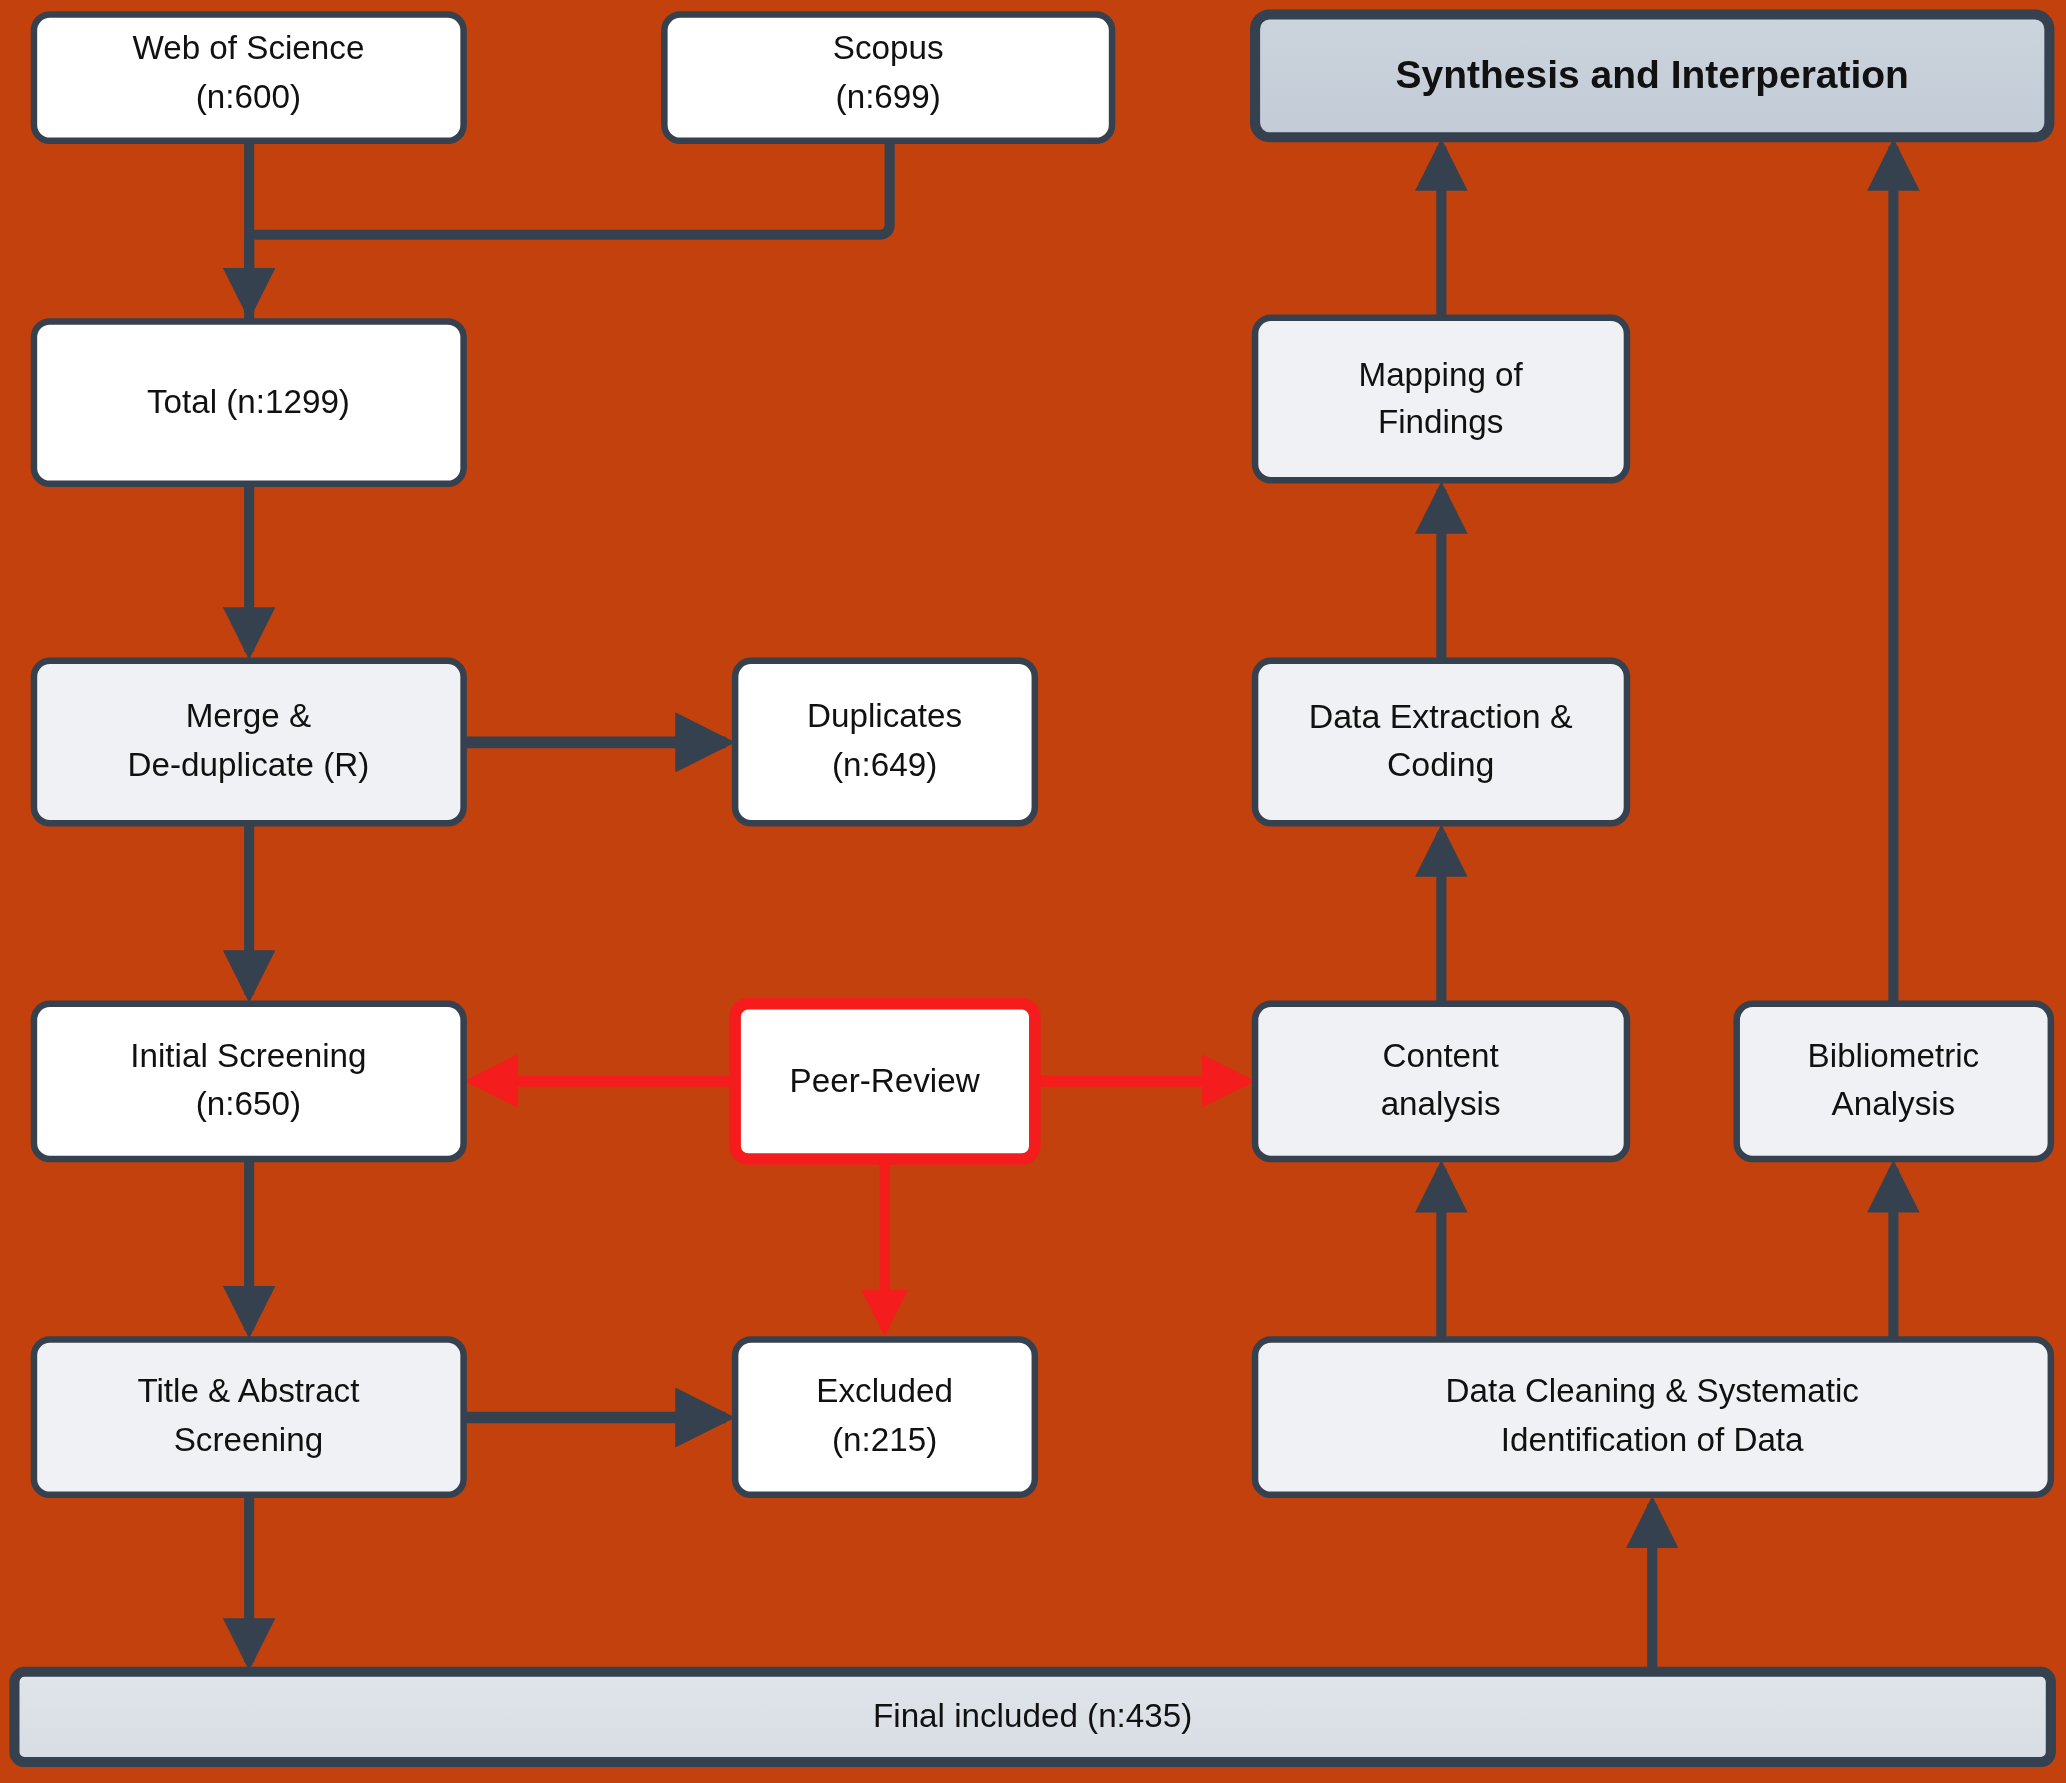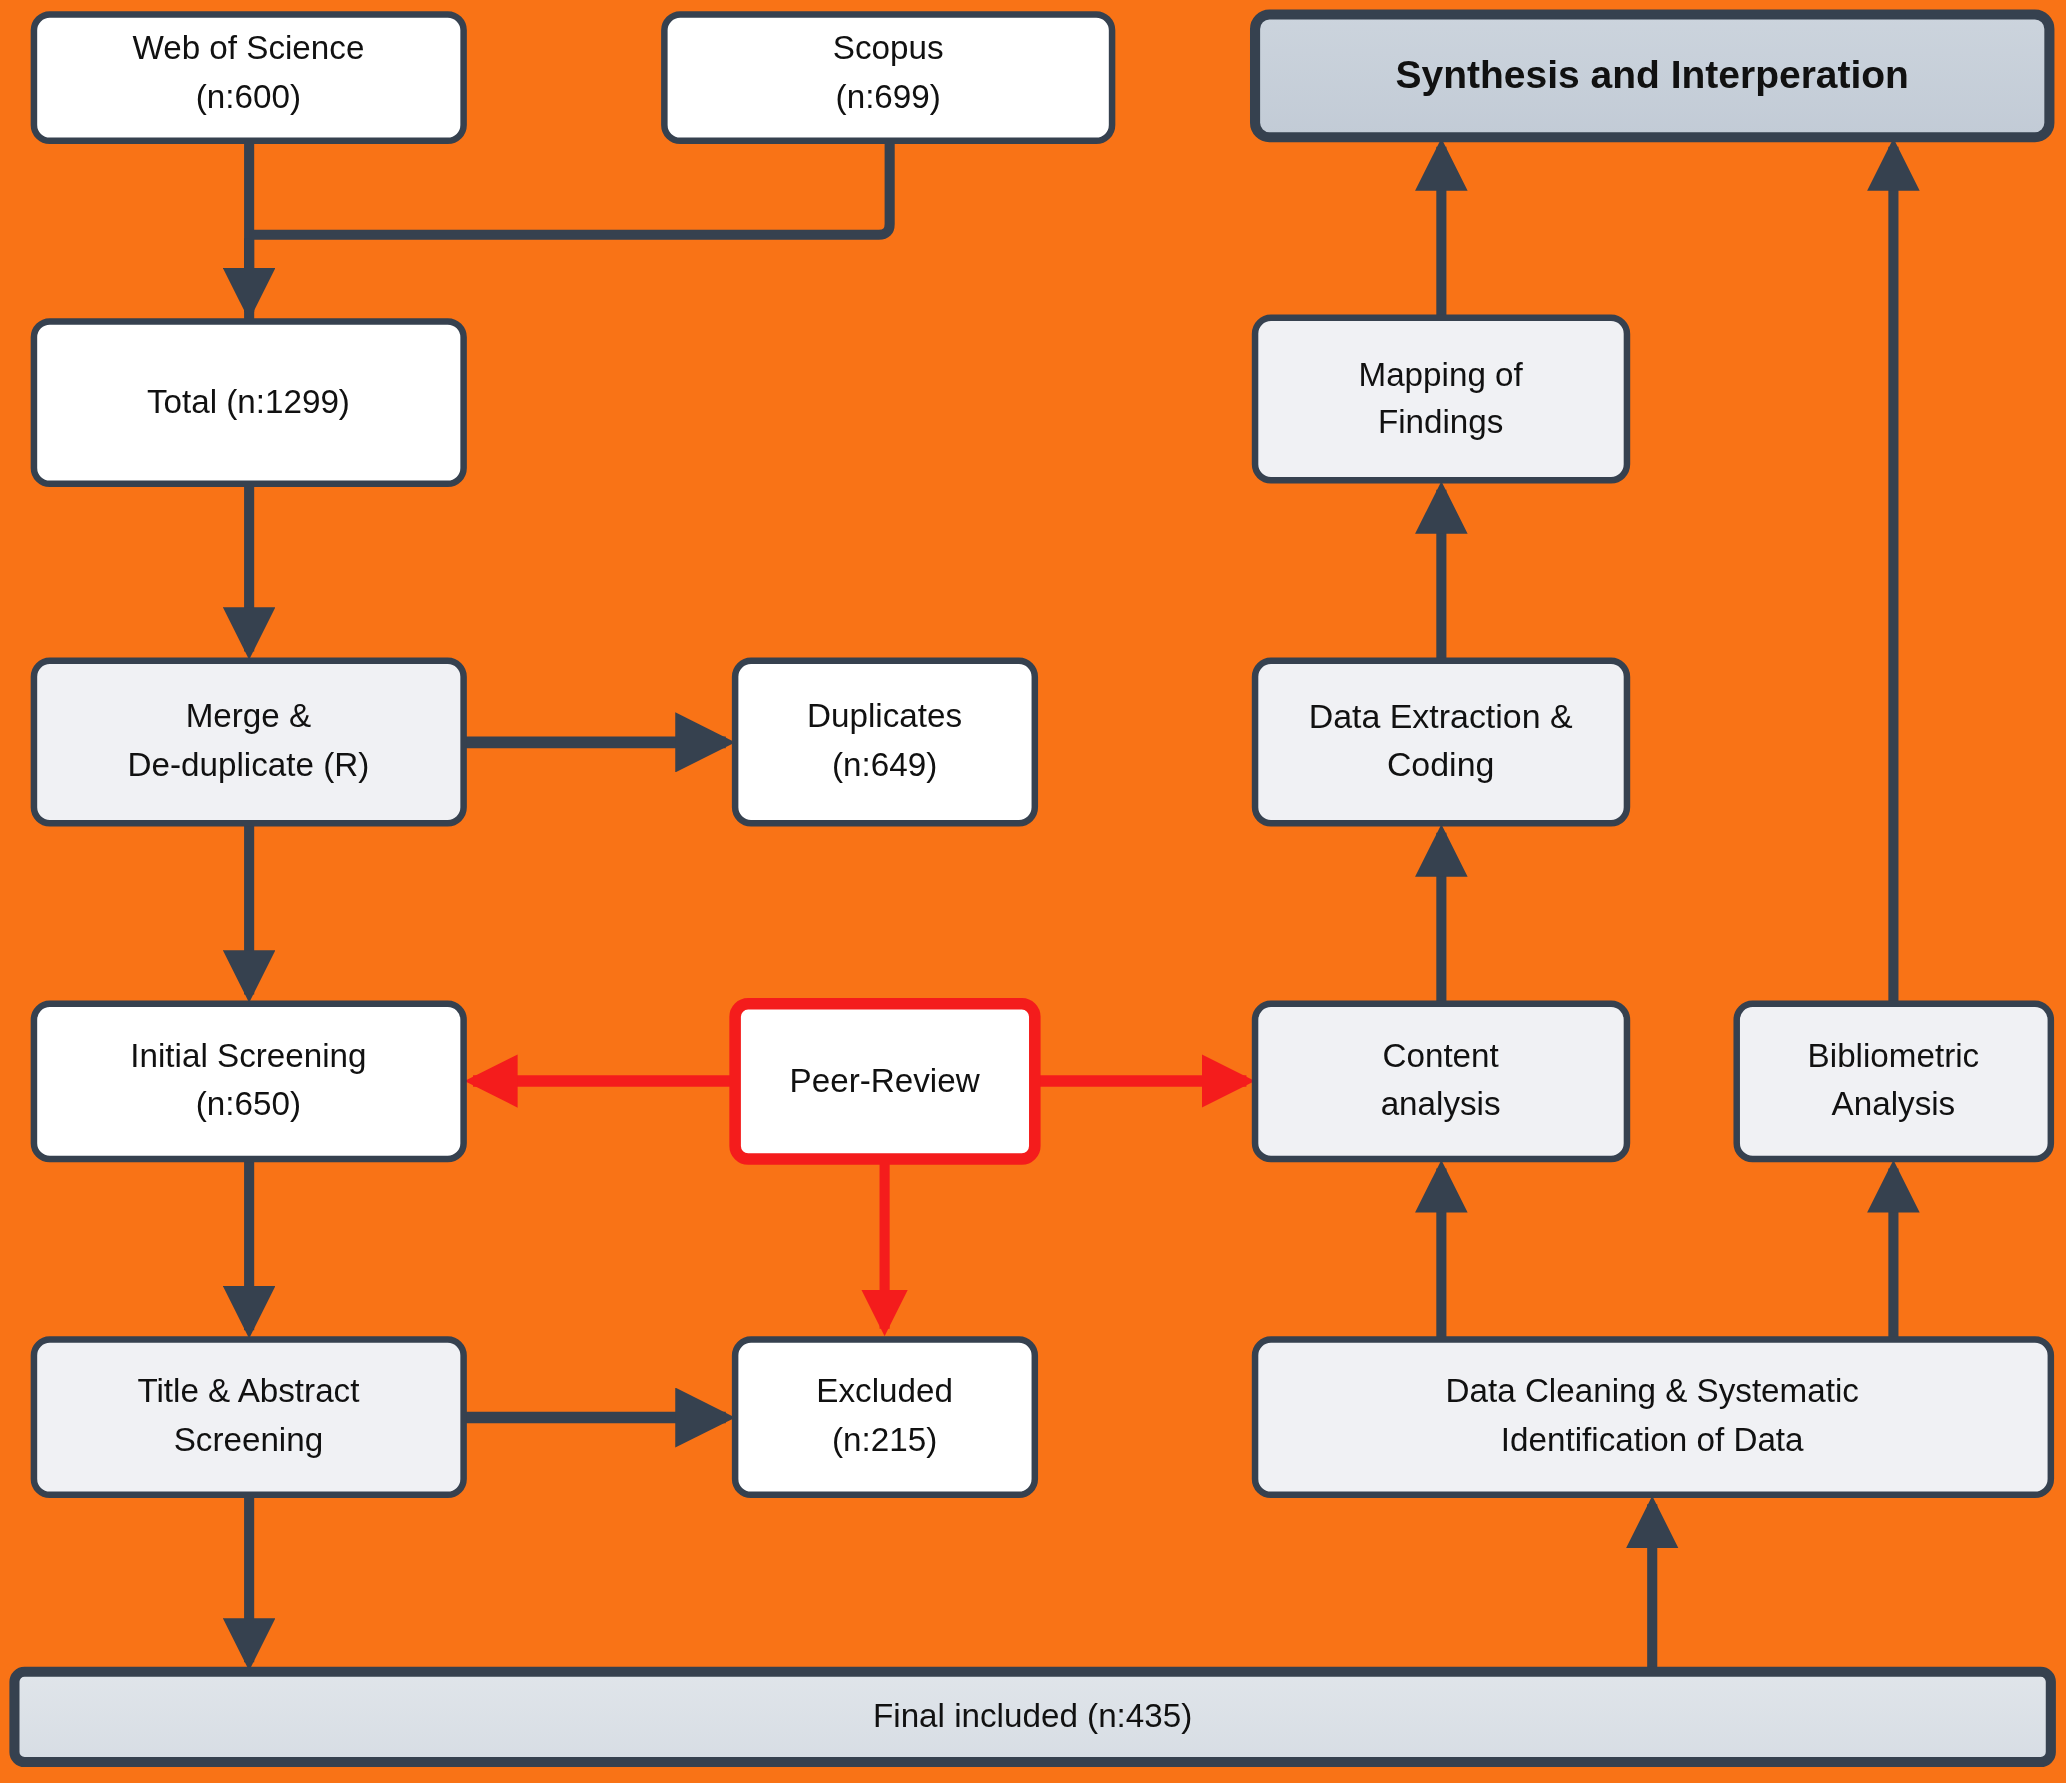--- a/index.html
+++ b/index.html
@@ -8,21 +8,21 @@
     padding: 0;
     background: #ffffff;
   }
   body {
     font-family: "Liberation Sans", sans-serif;
   }
   #diagram-root {
     position: relative;
     width: 2066px;
     height: 1783px;
-    background: #f97316;
+    background: #c2410c;
     overflow: hidden;
   }
   svg.flow-canvas {
     position: absolute;
     top: 0;
     left: 0;
     width: 2066px;
     height: 1783px;
     display: block;
   }

